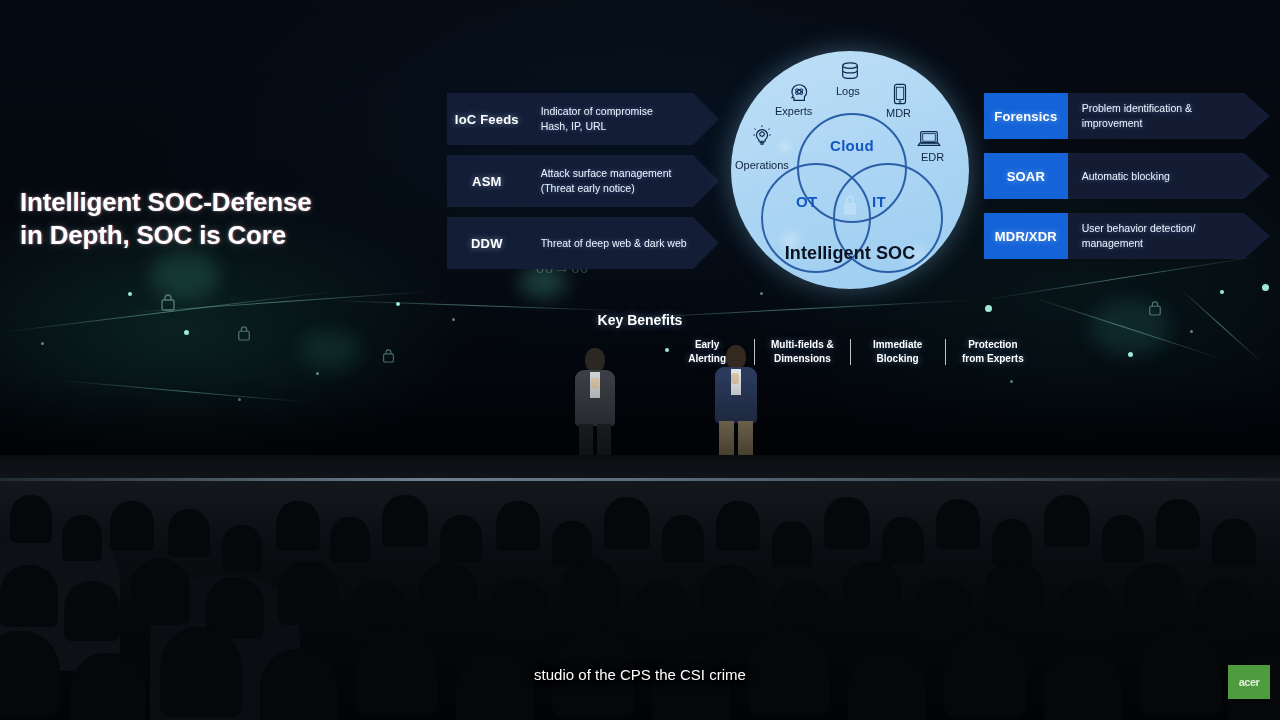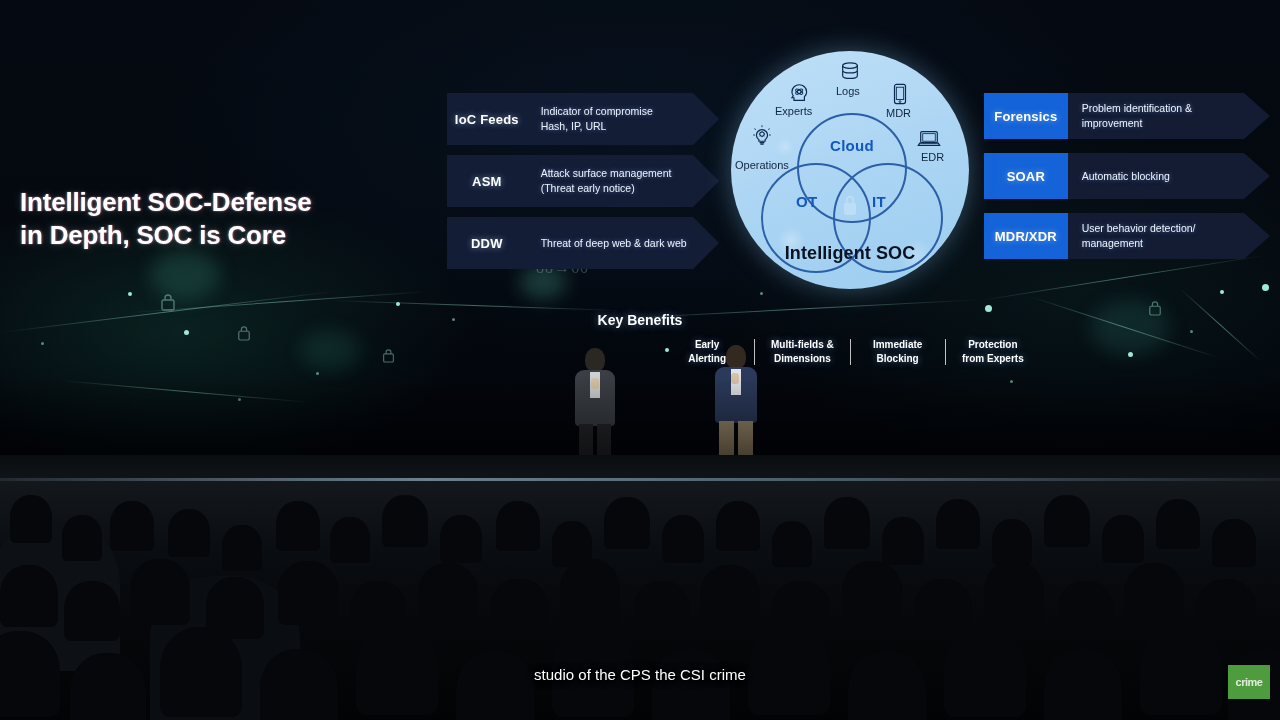--- a/index.html
+++ b/index.html
@@ -389,16 +389,16 @@
     <div class="aud" style="left:1044px;top:168px;width:78px;height:84px;"></div>
     <div class="aud" style="left:1140px;top:144px;width:82px;height:90px;"></div>
     <div class="aud" style="left:1228px;top:168px;width:78px;height:84px;"></div>
   </div>
 
   <div id="subs">
     <div>studio of the CPS the CSI crime</div>
   </div>
 
   <div id="logo">
-    <span>crime</span>
+    <span>acer</span>
   </div>
 
 </div>
 
 </body></html>

